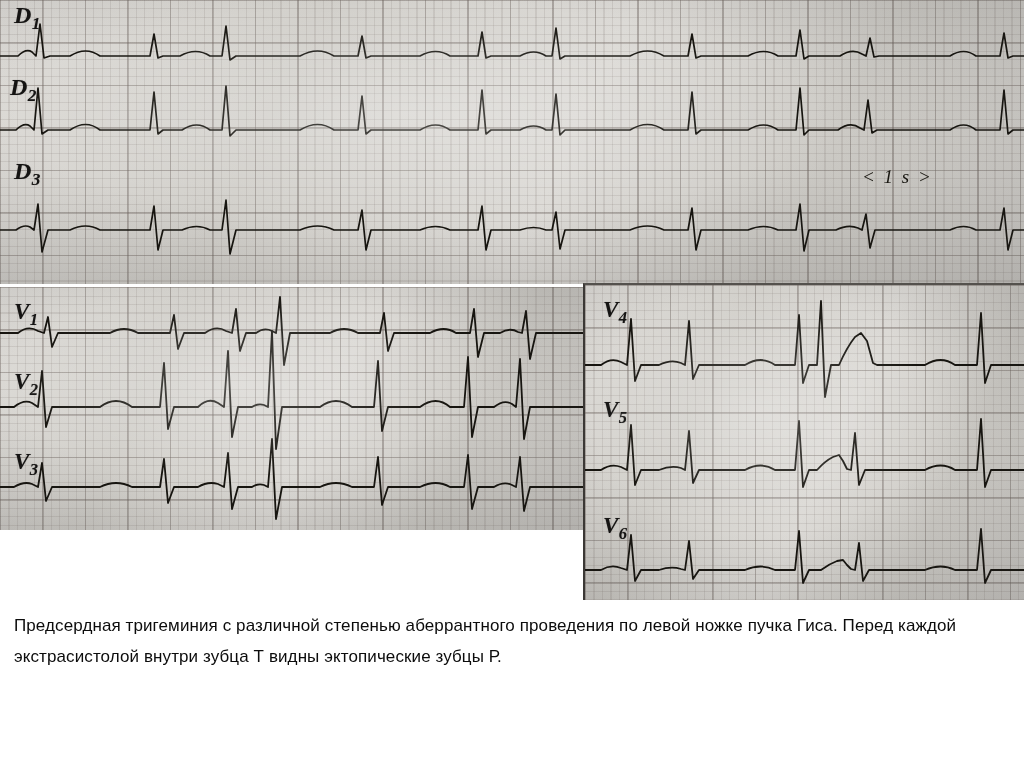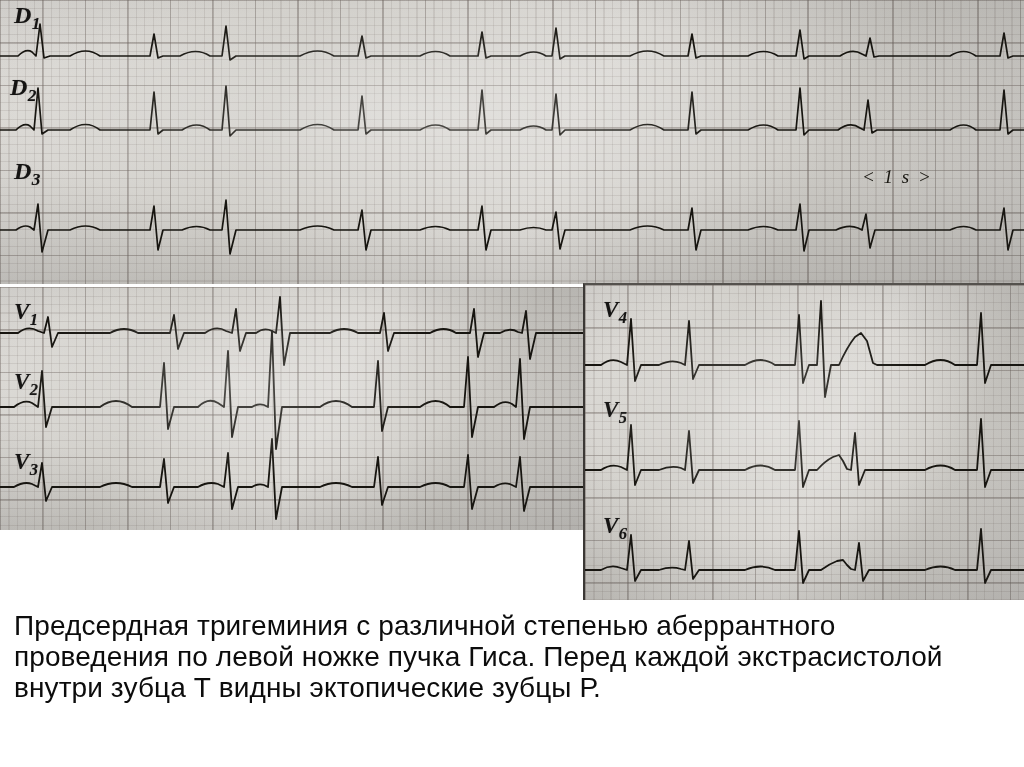--- a/index.html
+++ b/index.html
@@ -112,21 +112,21 @@
     white-space: nowrap;
   }
 
   
   .caption {
     position: absolute;
     left: 14px;
     top: 610px;
     width: 960px;
     font-family: "Liberation Sans", sans-serif;
-    font-size: 28px;
+    font-size: 17px;
     line-height: 31px;
     color: #0c0c0c;
     letter-spacing: 0.1px;
   }
 </style>
 </head>
 <body>
 
 <div id="slide">
 

